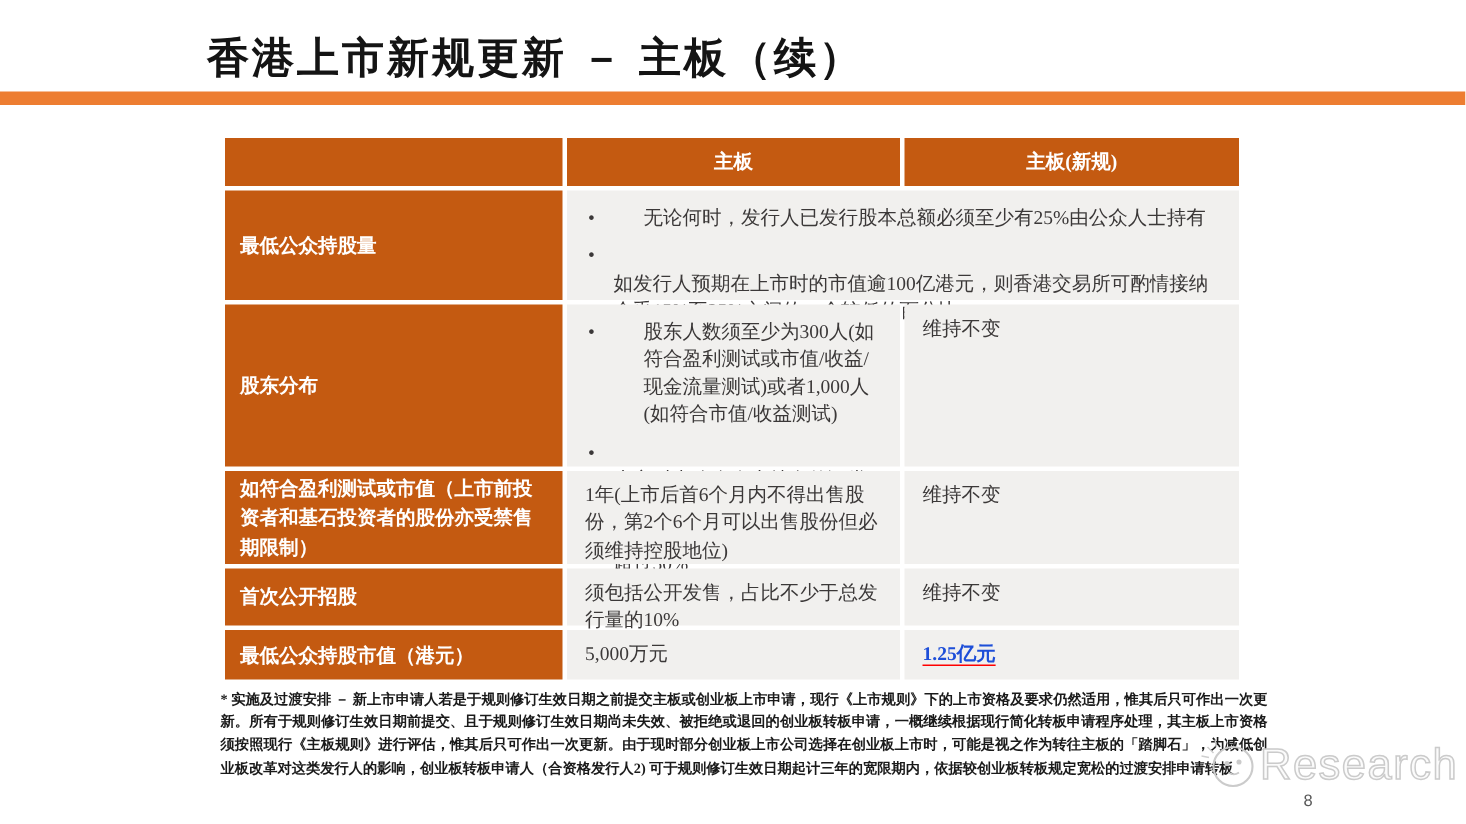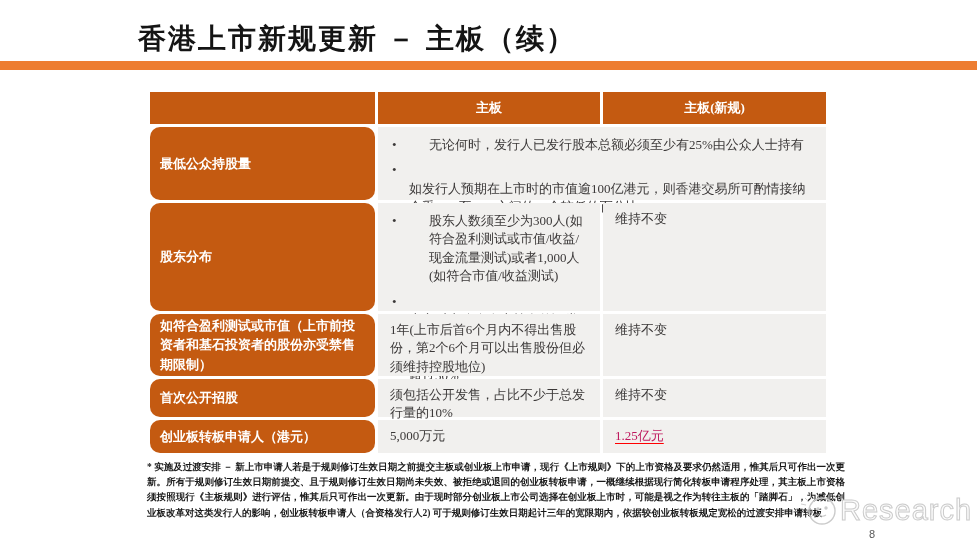--- a/index.html
+++ b/index.html
@@ -27,34 +27,34 @@
     grid-template-rows:32px 73px 108px 62px 38px 33px;
     gap:3px;
   }
   .hcell{
     background:#C45A11;color:#ffffff;font-weight:bold;font-size:13px;
     display:flex;align-items:center;justify-content:center;
   }
   .lcell{
     background:#C45A11;color:#ffffff;font-weight:bold;font-size:13px;
     display:flex;align-items:center;text-align:left;
-    padding:4px 10px;line-height:1.5;box-sizing:border-box;border-radius:10px;
+    padding:4px 10px;line-height:1.5;box-sizing:border-box;
   }
   .ccell{
     background:#F1F0EE;color:#3B3838;font-size:13px;
     padding:7px 10px 6px 12px;line-height:1.42;box-sizing:border-box;
   }
   .span2{grid-column:2/4;}
   .bullet{display:flex;margin:2px 0 7px 0;}
   .bullet:last-child{margin-bottom:0;flex-direction:column;}
   .bullet-marker{flex:0 0 18px;text-align:left;padding-left:2px;}
   .bullet-marker::before{content:"•";}
   .bullet-text{flex:1;margin-left:19px;}
   .red-value{
-    color:#be185d;font-weight:normal;
+    color:#1d4ed8;font-weight:bold;
     text-decoration:underline;text-decoration-color:#FF0000;text-underline-offset:3px;
   }
 
   
   .footnote{
     position:absolute;left:147px;top:460px;width:698px;
     font-size:9.5px;line-height:1.6;color:#1a1a1a;font-weight:bold;
     text-align:justify;
   }
 
@@ -113,21 +113,21 @@
     <div class="ccell">维持不变</div>
 
     <div class="lcell">如符合盈利测试或市值（上市前投资者和基石投资者的股份亦受禁售期限制）</div>
     <div class="ccell">1年(上市后首6个月内不得出售股份，第2个6个月可以出售股份但必须维持控股地位)</div>
     <div class="ccell">维持不变</div>
 
     <div class="lcell">首次公开招股</div>
     <div class="ccell">须包括公开发售，占比不少于总发行量的10%</div>
     <div class="ccell">维持不变</div>
 
-    <div class="lcell">创业板转板申请人（港元）</div>
+    <div class="lcell">最低公众持股市值（港元）</div>
     <div class="ccell">5,000万元</div>
     <div class="ccell">
       <span class="red-value">1.25亿元</span>
     </div>
 
   </div>
 
   <div class="footnote">* 实施及过渡安排 － 新上市申请人若是于规则修订生效日期之前提交主板或创业板上市申请，现行《上市规则》下的上市资格及要求仍然适用，惟其后只可作出一次更新。所有于规则修订生效日期前提交、且于规则修订生效日期尚未失效、被拒绝或退回的创业板转板申请，一概继续根据现行简化转板申请程序处理，其主板上市资格须按照现行《主板规则》进行评估，惟其后只可作出一次更新。由于现时部分创业板上市公司选择在创业板上市时，可能是视之作为转往主板的「踏脚石」，为减低创业板改革对这类发行人的影响，创业板转板申请人（合资格发行人2) 可于规则修订生效日期起计三年的宽限期内，依据较创业板转板规定宽松的过渡安排申请转板</div>
 
   <div class="logo">

